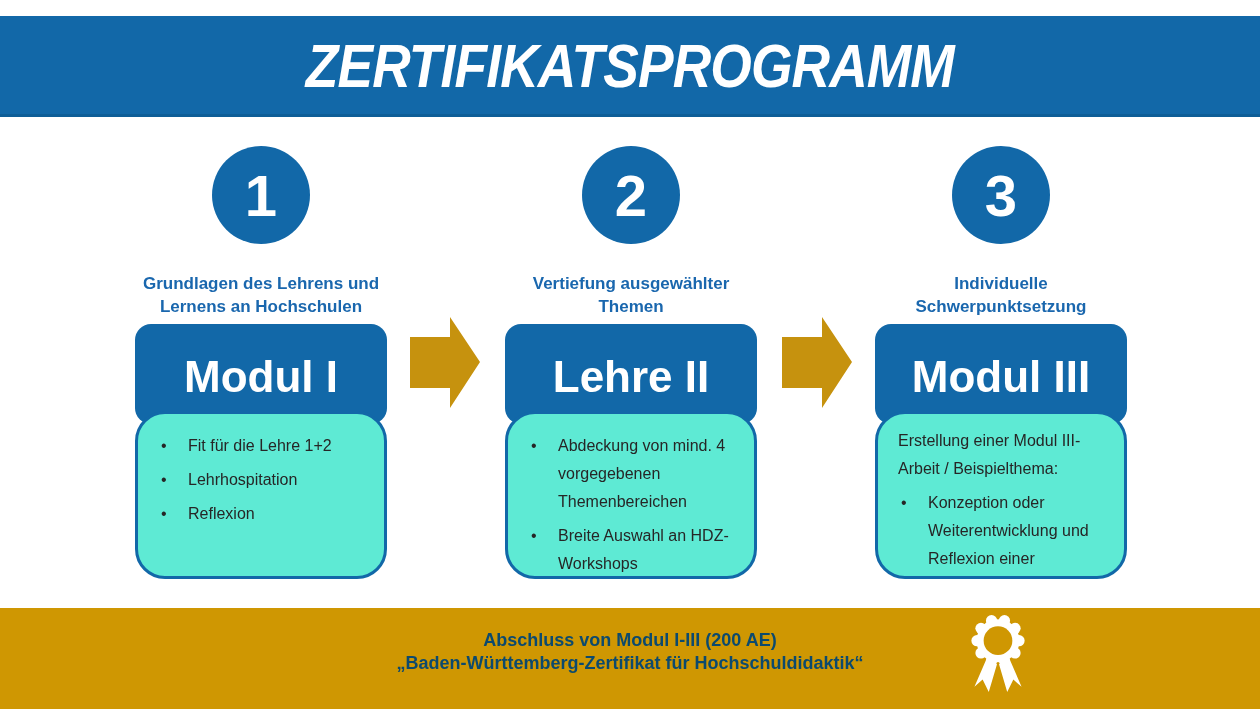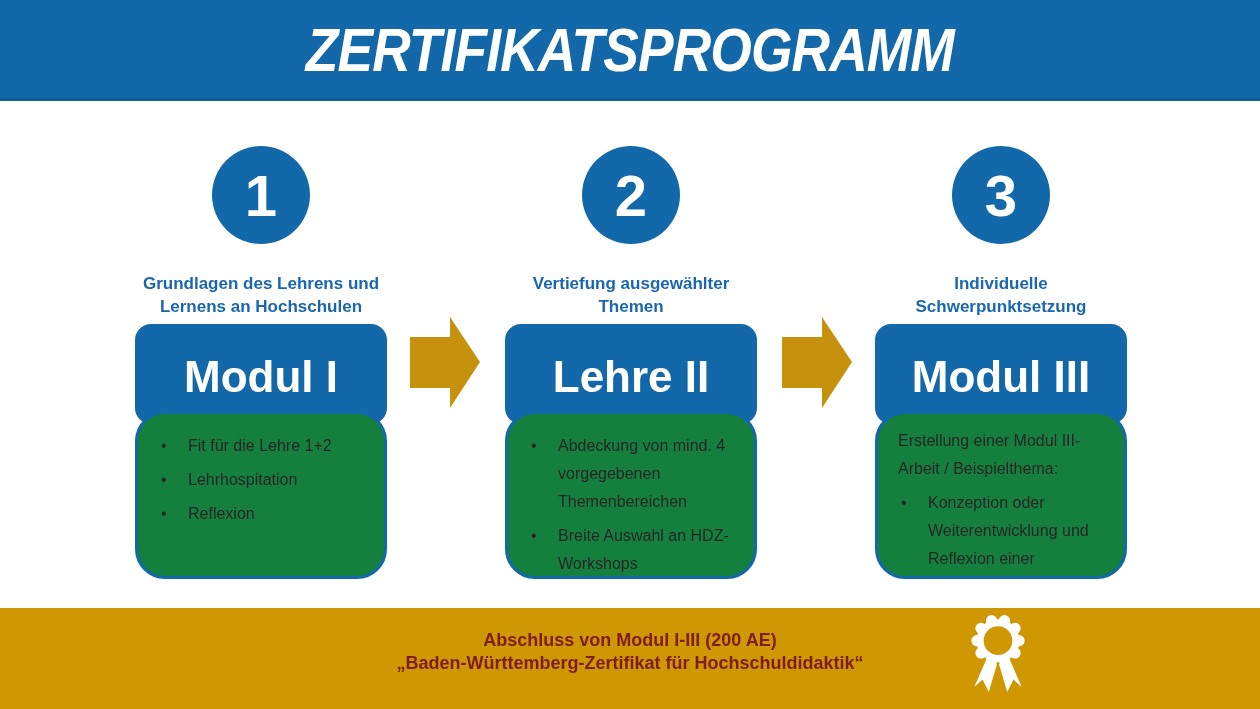--- a/index.html
+++ b/index.html
@@ -12,21 +12,21 @@
   .page {
     position: relative;
     width: 1260px;
     height: 709px;
     background: #ffffff;
   }
 
   
   .top-banner {
     position: absolute;
-    left: 0; top: 0;
+    left: 0; top: 16px;
     width: 1260px; height: 101px;
     background: #1268A8;
     border-bottom: 3px solid #0E5E97;
     display: flex;
     align-items: center;
     justify-content: center;
   }
   .top-banner h1 {
     color: #ffffff;
     font-size: 62px;
@@ -82,21 +82,21 @@
   .module-header span {
     margin-top: 28px;
     color: #ffffff;
     font-size: 44px;
     font-weight: bold;
   }
   .module-body {
     position: relative;
     margin-top: -13px;
     height: 168px;
-    background: #15803d;
+    background: #5eead4;
     border: 3px solid #1268A8;
     border-radius: 30px;
     color: #262626;
     font-size: 16px;
     line-height: 28px;
     overflow: hidden;
   }
   .module-body .intro {
     padding: 13px 20px 0 20px;
   }
@@ -130,21 +130,21 @@
   
   .bottom-banner {
     position: absolute;
     left: 0; top: 608px;
     width: 1260px; height: 101px;
     background: #CF9702;
   }
   .footer-text {
     padding-top: 21px;
     text-align: center;
-    color: #7f1d1d;
+    color: #0c4a6e;
     font-size: 18px;
     font-weight: bold;
     line-height: 23px;
   }
   .award-icon {
     position: absolute;
     left: 967px; top: 613px;
     width: 62px; height: 84px;
   }
 </style>

